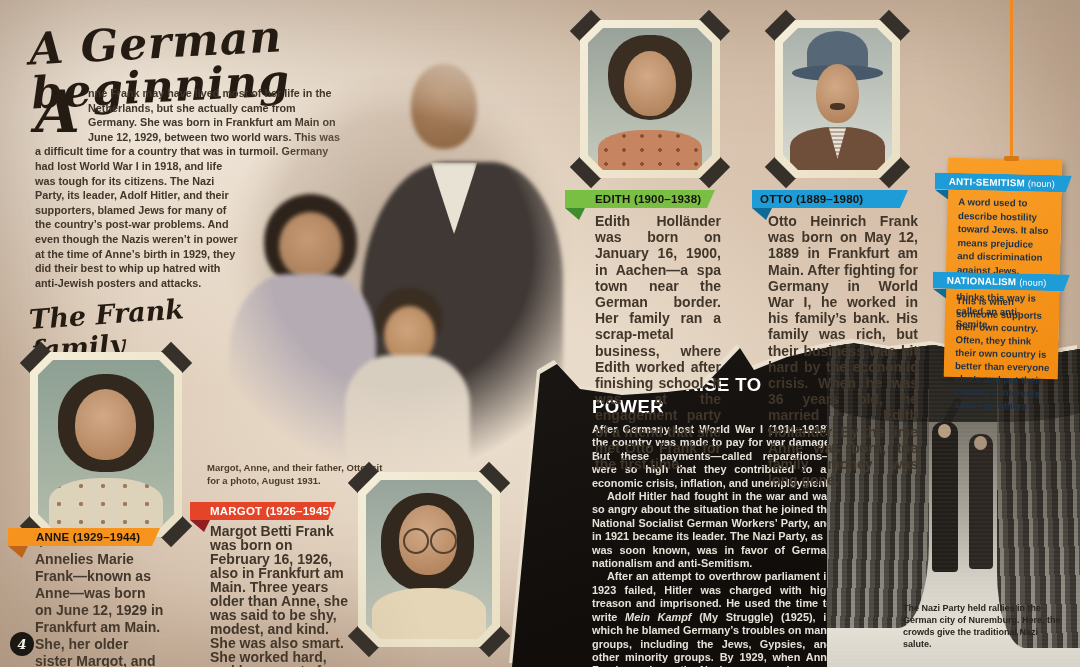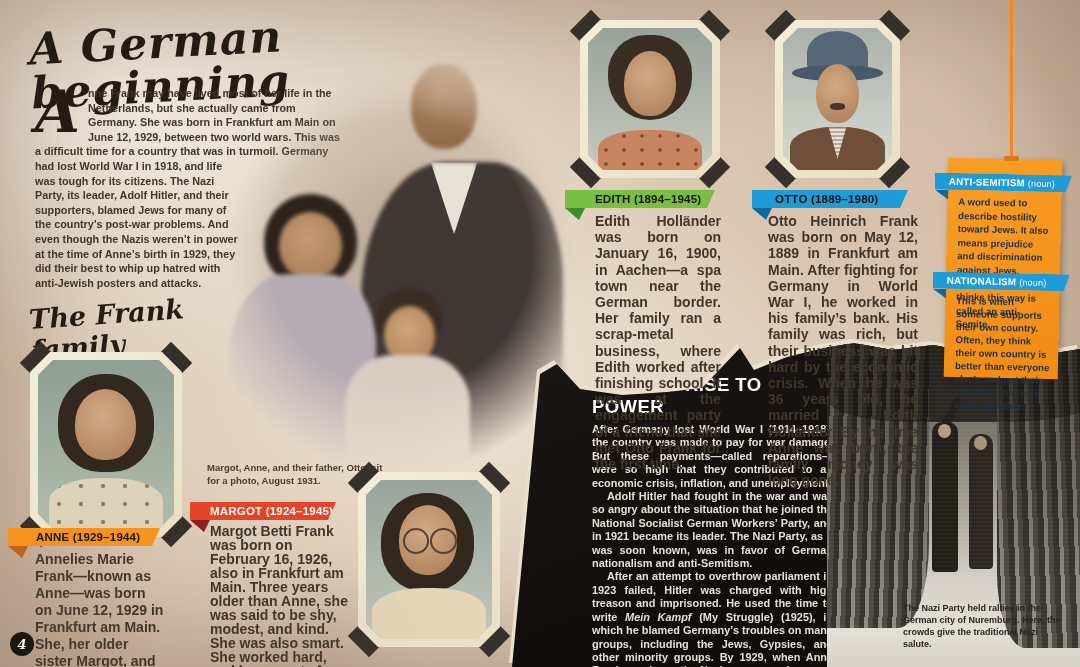--- a/index.html
+++ b/index.html
@@ -172,21 +172,21 @@
       </div>
     </div>
   </div>
   <div class="ribbon" style="left:8px;top:528px;width:152px;background:#f7941e;padding-left:28px;box-sizing:border-box;">
     <span>ANNE (1929–1944)</span>
   </div>
   <span class="fold" style="left:8px;top:546px;background:#c0651a;"></span>
   <div class="blocktext" style="left:35px;top:551px;width:130px;line-height:17px;">Annelies Marie Frank—known as Anne—was born on June 12, 1929 in Frankfurt am Main. She, her older sister Margot, and their parents, Otto and Edith Frank, lived on the outskirts of the city.</div>
 
   <div class="ribbon" style="left:190px;top:502px;width:146px;background:#e44427;color:#fff;padding-left:20px;box-sizing:border-box;">
-    <span>MARGOT (1924–1945)</span>
+    <span>MARGOT (1926–1945)</span>
   </div>
   <span class="fold" style="left:190px;top:520px;background:#921d1f;"></span>
   <div class="blocktext" style="left:210px;top:524px;width:142px;line-height:14px;">Margot Betti Frank was born on February 16, 1926, also in Frankfurt am Main. Three years older than Anne, she was said to be shy, modest, and kind. She was also smart. She worked hard, and her reports from school were always excellent. (Although Margot is also said to have written a diary, sadly it was never found.)</div>
   <div class="mount" style="left:358px;top:472px;width:142px;height:175px;">
     <span class="corner c-tl"></span>
       <span class="corner c-tr"></span>
     <span class="corner c-bl"></span>
       <span class="corner c-br"></span>
     <div class="frame">
       <div class="pic" style="background:linear-gradient(180deg,#97a49b,#c3c8ba);">
@@ -206,42 +206,42 @@
       <span class="corner c-br"></span>
     <div class="frame">
       <div class="pic" style="background:linear-gradient(180deg,#99a29a,#c6cabd);">
         <div class="hair" style="left:16%;top:5%;width:68%;height:60%;border-radius:52% 52% 58% 58%;background:#3a2d22;"></div>
         <div class="face" style="left:29%;top:16%;width:42%;height:46%;"></div>
         <div class="torso" style="left:8%;top:72%;width:84%;height:28%;background:radial-gradient(circle 4px at 8px 6px,#8a4f35 40%,transparent 45%) 0 0/18px 14px,#c68560;"></div>
       </div>
     </div>
   </div>
   <div class="ribbon" style="left:565px;top:190px;width:150px;background:#79bf43;padding-left:30px;box-sizing:border-box;">
-    <span>EDITH (1894–1945)</span>
+    <span>EDITH (1900–1938)</span>
   </div>
   <span class="fold" style="left:565px;top:208px;background:#3f8c2d;"></span>
   <div class="blocktext" style="left:595px;top:213px;width:126px;line-height:16.2px;text-align:justify;">Edith Holländer was born on January 16, 1900, in Aachen—a spa town near the German border. Her family ran a scrap-metal business, where Edith worked after finishing school. It was at the engagement party of a friend that she met Otto Frank for the first time.</div>
 
   <div class="mount" style="left:775px;top:20px;width:125px;height:158px;">
     <span class="corner c-tl"></span>
       <span class="corner c-tr"></span>
     <span class="corner c-bl"></span>
       <span class="corner c-br"></span>
     <div class="frame">
       <div class="pic" style="background:linear-gradient(180deg,#aab2ab,#d8dbd2);">
         <div style="left:22%;top:2%;width:56%;height:30%;background:#566878;border-radius:50% 50% 18% 18%;"></div>
         <div style="left:8%;top:26%;width:84%;height:11%;background:#47596a;border-radius:50%;"></div>
         <div class="face" style="left:30%;top:25%;width:40%;height:42%;"></div>
         <div style="left:43%;top:53%;width:14%;height:5%;background:#4a3628;border-radius:40%;"></div>
         <div class="torso" style="left:6%;top:70%;width:88%;height:30%;background:#6f4f3a;"></div>
         <div style="left:42%;top:70%;width:16%;height:22%;background:repeating-linear-gradient(0deg,#e8e4da 0 2px,#b9a898 2px 4px);clip-path:polygon(0 0,100% 0,50% 100%);"></div>
       </div>
     </div>
   </div>
-  <div class="ribbon" style="left:752px;top:190px;width:156px;background:#1d9cd8;padding-left:23px;box-sizing:border-box;">
+  <div class="ribbon" style="left:752px;top:190px;width:156px;background:#1d9cd8;padding-left:8px;box-sizing:border-box;">
     <span>OTTO (1889–1980)</span>
   </div>
   <span class="fold" style="left:752px;top:208px;background:#0f6a97;"></span>
   <div class="blocktext" style="left:768px;top:213px;width:150px;line-height:16.2px;text-align:justify;">Otto Heinrich Frank was born on May 12, 1889 in Frankfurt am Main. After fighting for Germany in World War I, he worked in his family’s bank. His family was rich, but their business was hit hard by the economic crisis. When he was 36 years old, he married Edith Holländer. By the time Anne was born, the family money was long gone.</div>
 
   <div class="abs string"></div>
   <div class="abs knot"></div>
   <div class="abs tag">
     <div class="tagbar" style="top:15px;">
       <span>ANTI-SEMITISM</span>

